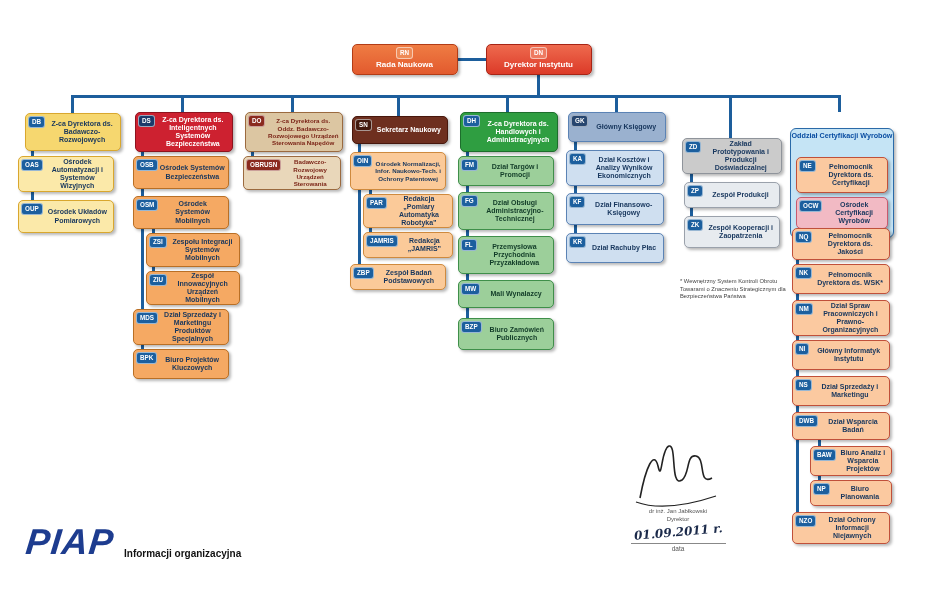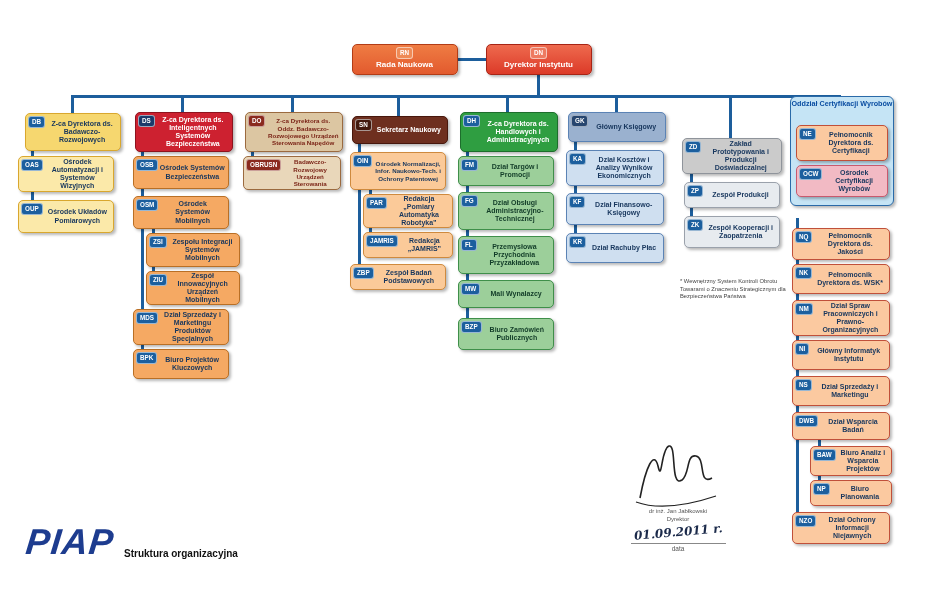--- a/index.html
+++ b/index.html
@@ -234,21 +234,21 @@
   <div class="node f-gray" style="left:684px;top:182px;width:96px;height:26px">
     <span class="badge">ZP</span>
     <span class="lbl">Zespół Produkcji</span>
   </div>
   <div class="node f-gray" style="left:684px;top:216px;width:96px;height:32px">
     <span class="badge">ZK</span>
     <span class="lbl">Zespół Kooperacji i Zaopatrzenia</span>
   </div>
   <div class="footnote" style="left:680px;top:278px;width:118px">* Wewnętrzny System Kontroli Obrotu Towarami o Znaczeniu Strategicznym dla Bezpieczeństwa Państwa</div>
 
-  <div class="cert-box" style="left:790px;top:96px;width:104px;height:110px">
+  <div class="cert-box" style="left:790px;top:128px;width:104px;height:110px">
     <div class="cert-title">Oddział Certyfikacji Wyrobów</div>
     <div class="node f-certpeach" style="left:5px;top:28px;width:92px;height:36px">
       <span class="badge">NE</span>
       <span class="lbl">Pełnomocnik Dyrektora ds. Certyfikacji</span>
     </div>
     <div class="node f-pink" style="left:5px;top:68px;width:92px;height:32px">
       <span class="badge">OCW</span>
       <span class="lbl">Ośrodek Certyfikacji Wyrobów</span>
     </div>
   </div>
@@ -283,21 +283,21 @@
   <div class="node f-certpeach" style="left:810px;top:480px;width:82px;height:26px">
     <span class="badge">NP</span>
     <span class="lbl">Biuro Planowania</span>
   </div>
   <div class="node f-certpeach" style="left:792px;top:512px;width:98px;height:32px">
     <span class="badge">NZO</span>
     <span class="lbl">Dział Ochrony Informacji Niejawnych</span>
   </div>
 
   <div class="logo" style="left:26px;top:524px">PIAP</div>
-  <div class="org-sub" style="left:124px;top:548px">Struktura organizacyjna</div>
+  <div class="org-sub" style="left:124px;top:548px">Informacji organizacyjna</div>
 
   <div class="sig" style="left:613px;top:438px">
     <svg width="100" height="76" viewBox="0 0 100 76">
       <path d="M12 60 C18 28, 26 12, 30 28 C34 46, 33 10, 41 8 C49 6, 42 50, 54 42 C62 36, 58 16, 68 18 C78 20, 70 48, 84 40" stroke="#222" fill="none" stroke-width="1.6"></path>
       <path d="M8 64 C30 72, 58 68, 88 58" stroke="#222" fill="none" stroke-width="1.2"></path>
     </svg>
     <div class="sig-name">dr inż. Jan Jabłkowski</div>
     <div class="sig-role">Dyrektor</div>
     <div><span class="sig-date">01.09.2011 r.</span></div>
     <div class="sig-rule"></div>

